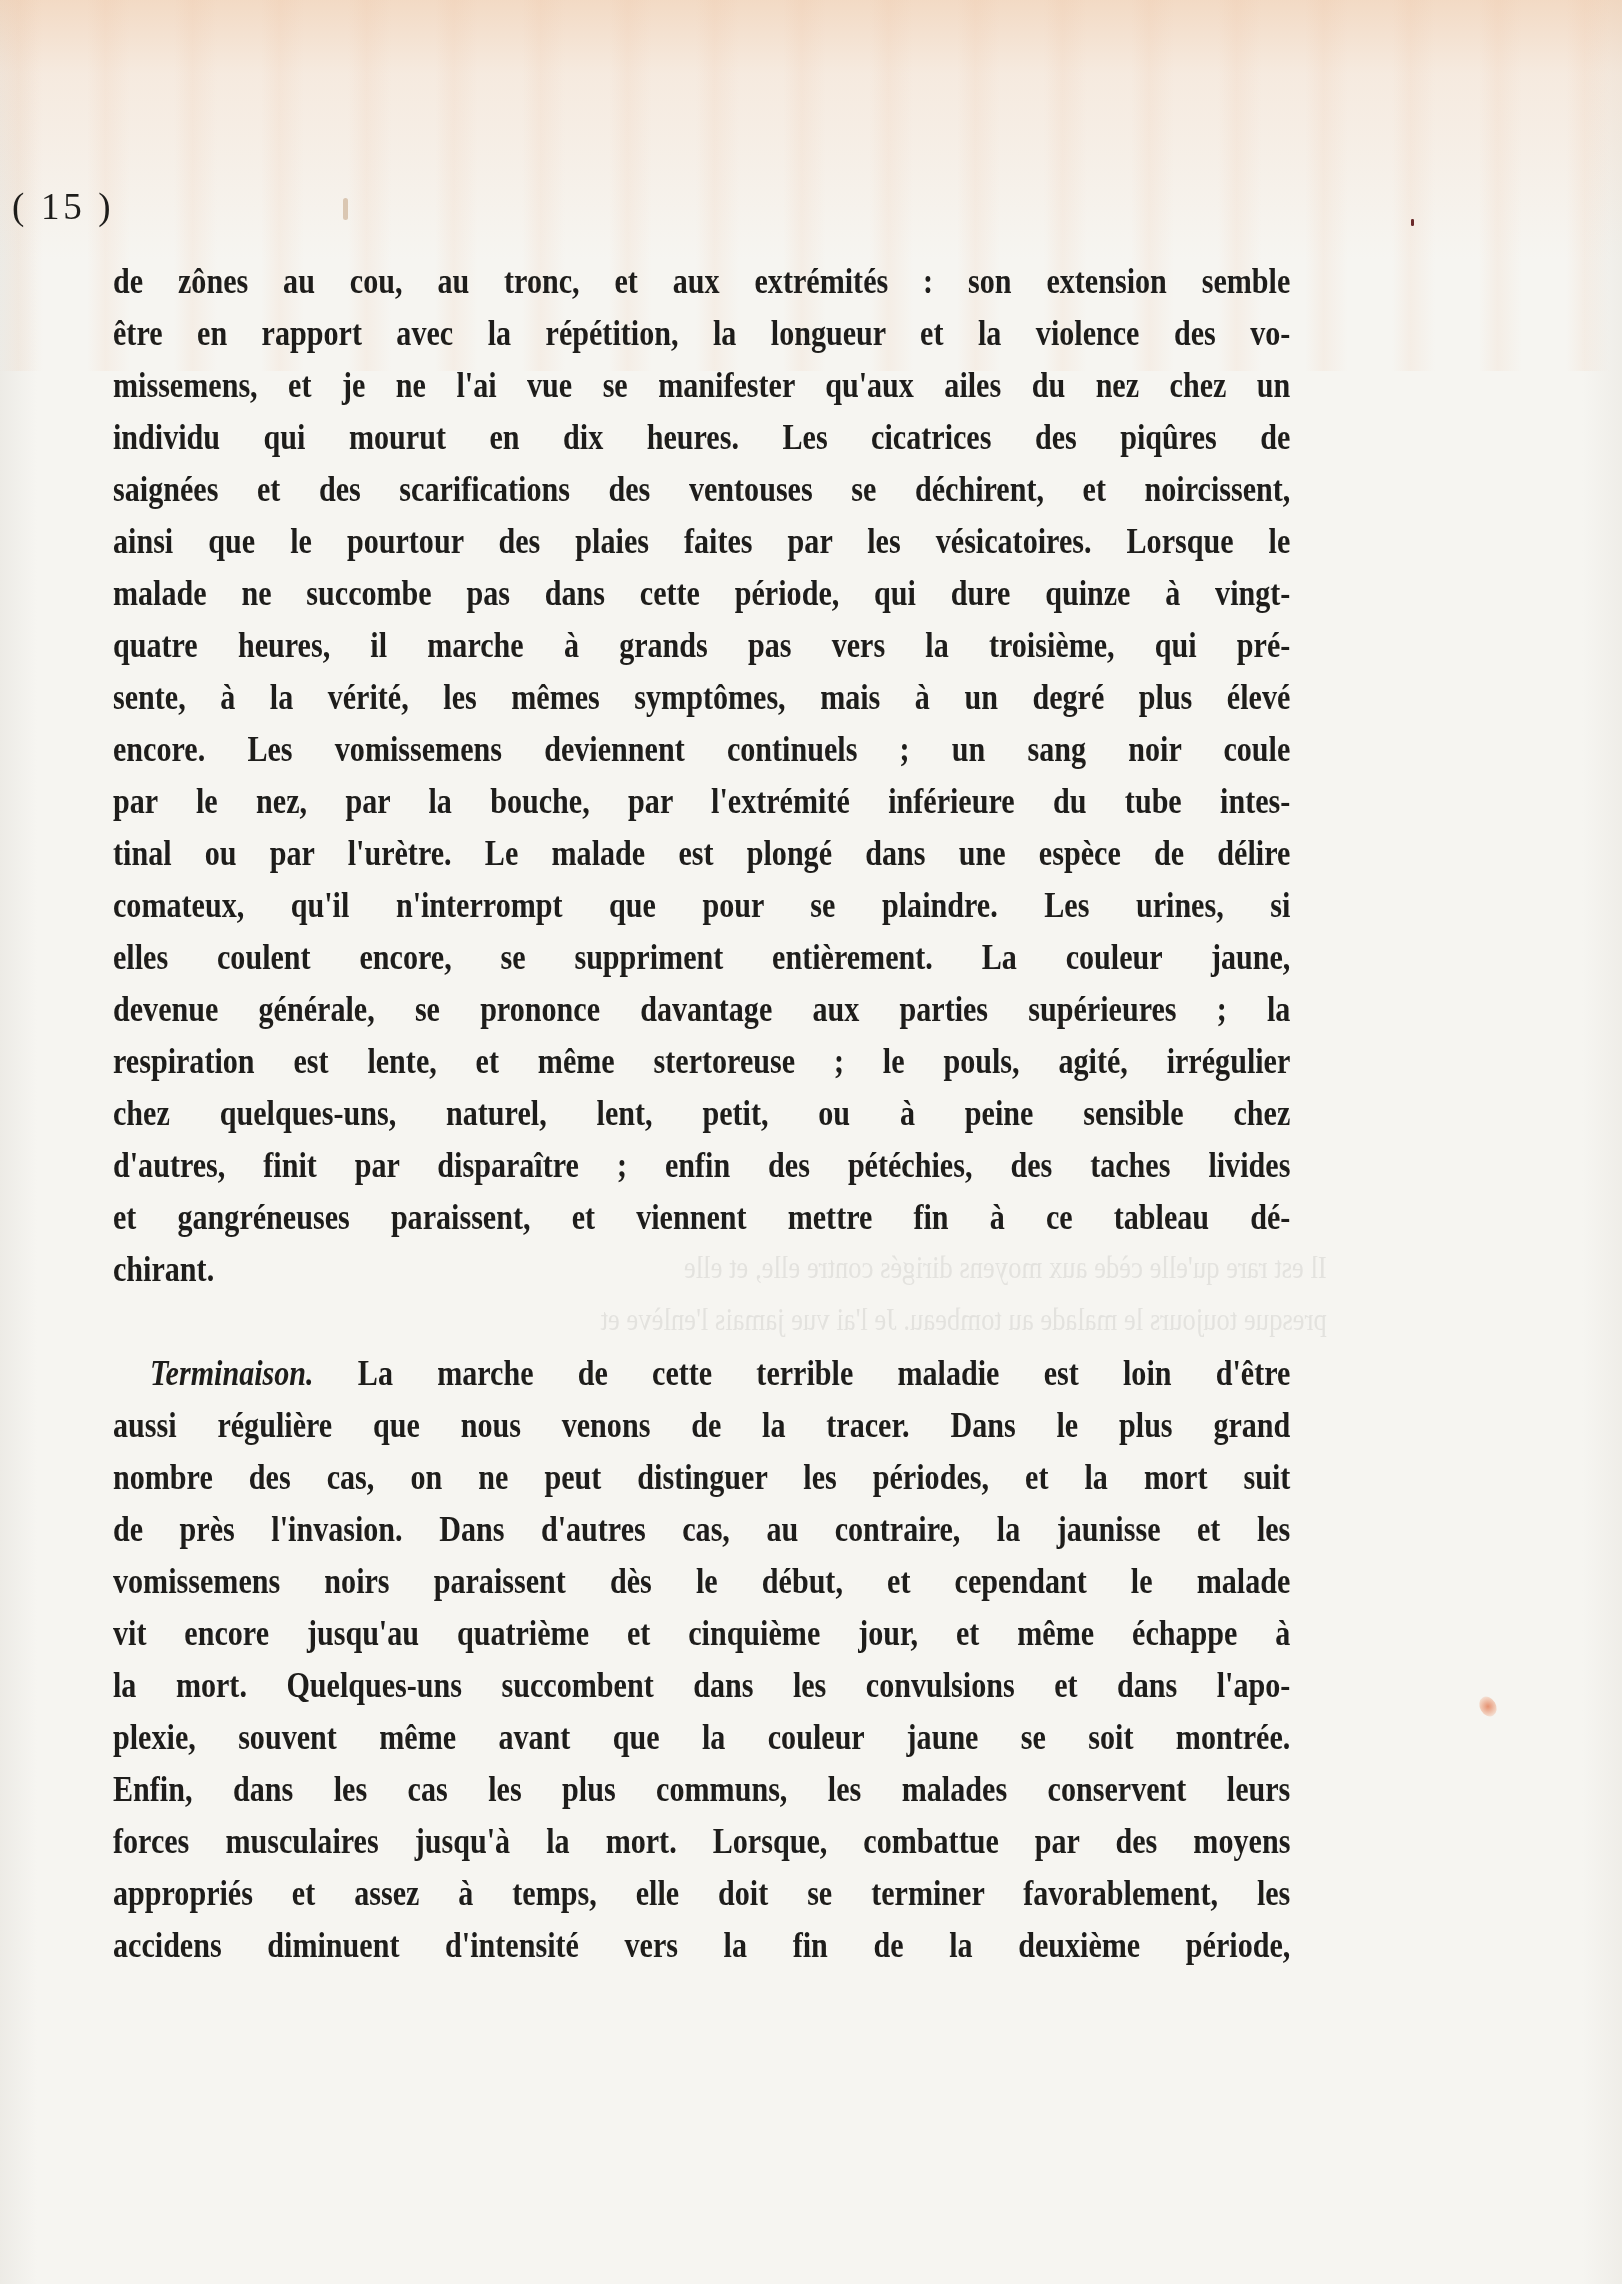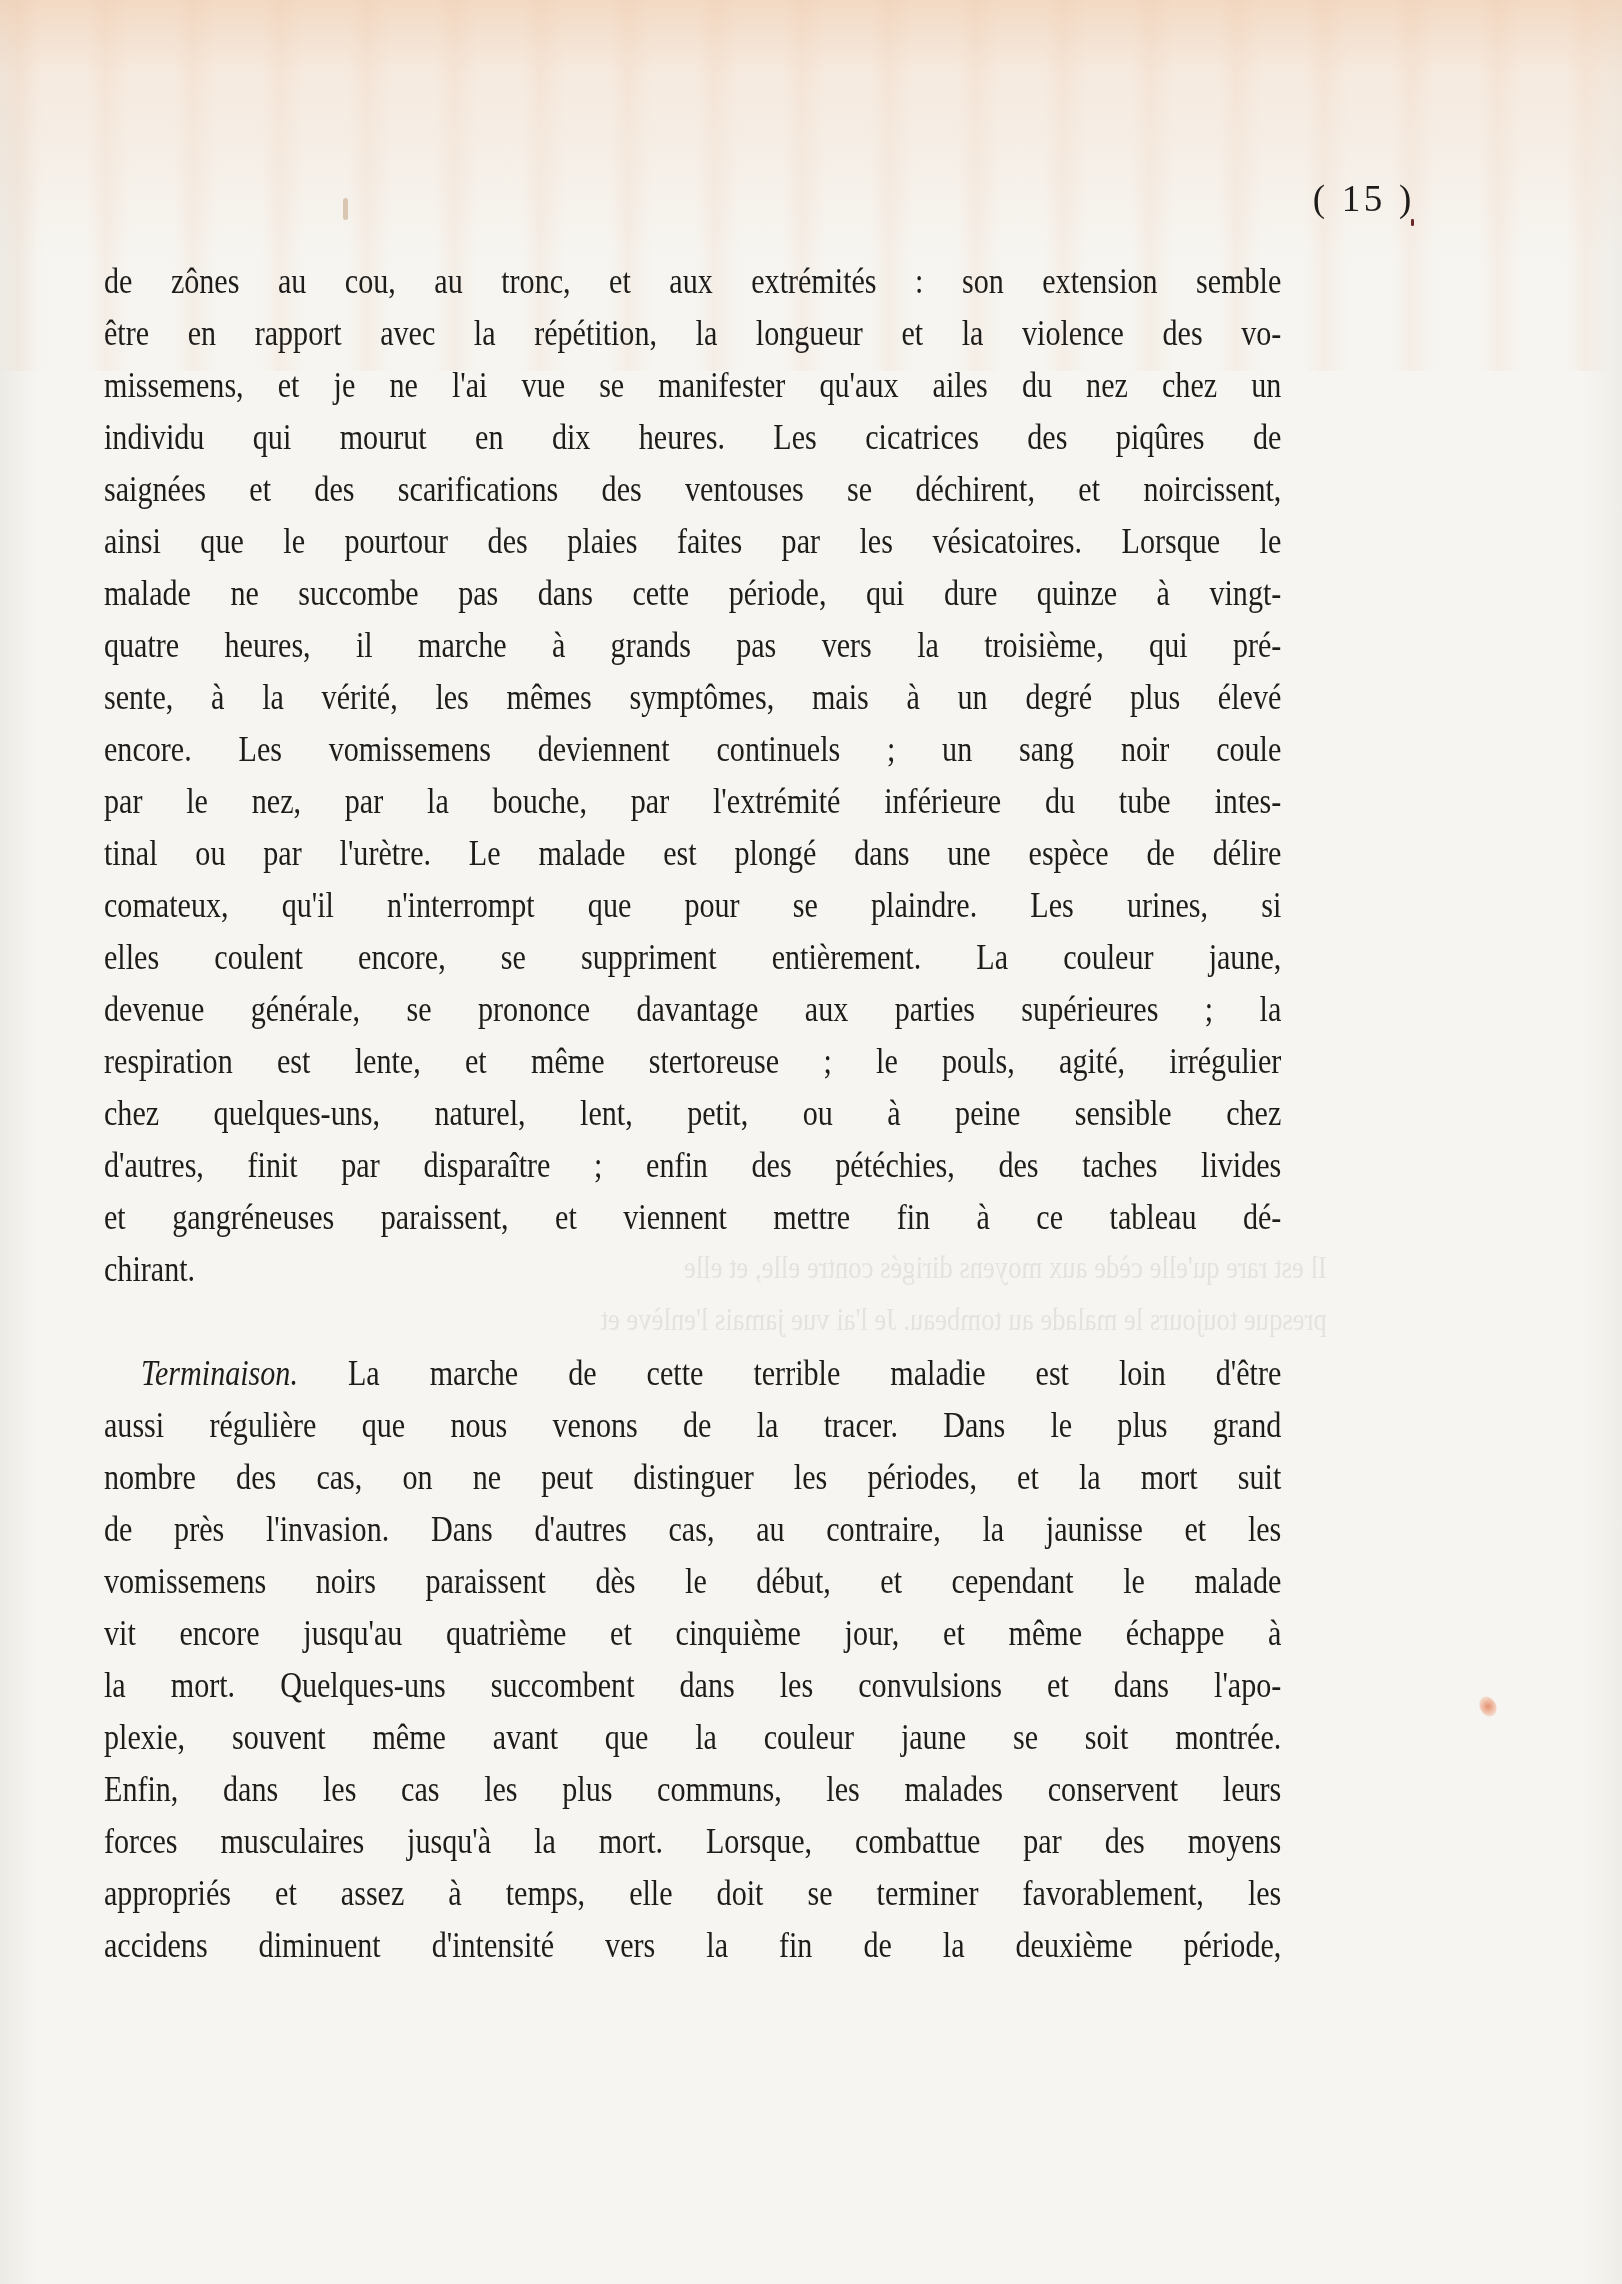--- a/index.html
+++ b/index.html
@@ -31,32 +31,34 @@
       background: repeating-linear-gradient(90deg,
         rgba(235,185,150,0.0) 0px,
         rgba(235,185,150,0.18) 18.5px,
         rgba(235,185,150,0.0) 43px,
         rgba(235,185,150,0.0) 87px);
       opacity: 0.7;
       pointer-events: none;
     }
     .folio {
       position: absolute;
-      top: 177px;
+      top: 185px;
       left: 0;
       width: 1415px;
-      text-align: right;
+      text-align: left;
       font-size: 37px;
       letter-spacing: 3.7px;
+      padding-left: 12px;
     }
     .text-block {
       position: absolute;
-      left: 104px;
+      left: 113px;
       top: 256px;
       width: 1177px;
+      font-weight: bold;
     }
     .line {
       height: 52px;
       line-height: 52px;
       font-size: 35px;
       white-space: nowrap;
       text-align: justify;
       text-align-last: justify;
       transform: scaleX(0.86);
       transform-origin: left center;

